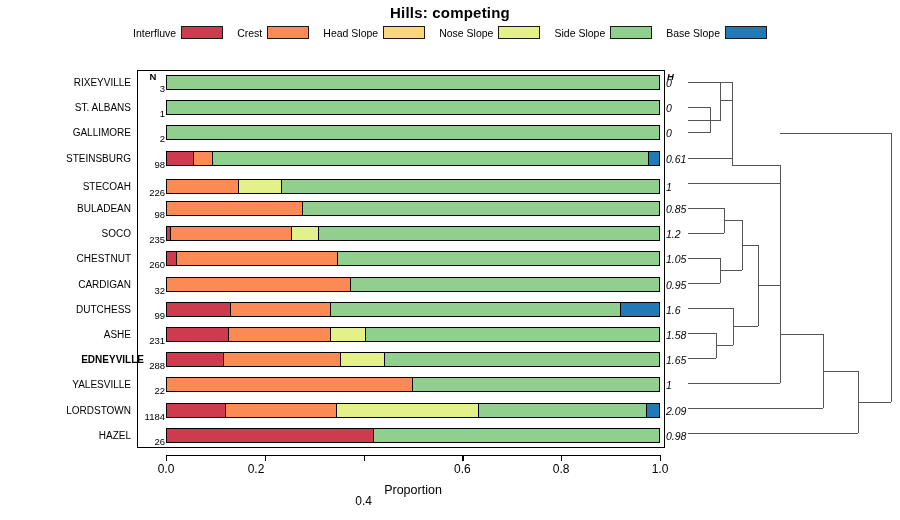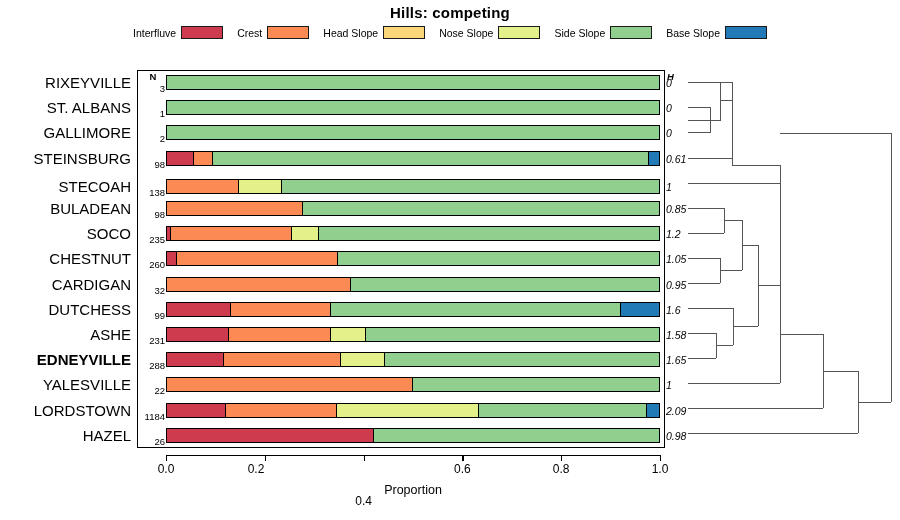--- a/index.html
+++ b/index.html
@@ -85,25 +85,25 @@
     position: absolute;
     left: 0;
     width: 900px;
     height: 24px;
   }
   .row-name {
     position: absolute;
     left: 0;
     width: 131px;
     text-align: right;
-    font-size: 15px;
+    font-size: 10px;
     line-height: 24px;
     white-space: nowrap;
   }
-  .row-name.highlight { font-weight: bold; }
+  .row-name.highlight { font-weight: bold; padding-left: 13px; }
 
   .row-n {
     position: absolute;
     left: 138px;
     width: 27px;
     text-align: right;
     font-size: 9.5px;
     line-height: 24px;
     top: 6px;
   }
@@ -247,21 +247,21 @@
       <div class="bar">
         <div class="seg" style="background: rgb(207, 59, 78); width: 5.5%;"></div>
         <div class="seg" style="background: rgb(251, 138, 84); width: 3.8%;"></div>
         <div class="seg" style="background: rgb(145, 207, 143); width: 88.7%;"></div>
         <div class="seg" style="background: rgb(33, 121, 181); width: 2%;"></div>
       </div>
       <div class="row-h">0.61</div>
     </div>
     <div class="row" style="top: 175px;">
       <div class="row-name">STECOAH</div>
-      <div class="row-n">138</div>
+      <div class="row-n">226</div>
       <div class="bar">
         <div class="seg" style="background: rgb(251, 138, 84); width: 14.7%;"></div>
         <div class="seg" style="background: rgb(228, 240, 138); width: 8.7%;"></div>
         <div class="seg" style="background: rgb(145, 207, 143); width: 76.6%;"></div>
       </div>
       <div class="row-h">1</div>
     </div>
     <div class="row" style="top: 197px;">
       <div class="row-name">BULADEAN</div>
       <div class="row-n">98</div>

